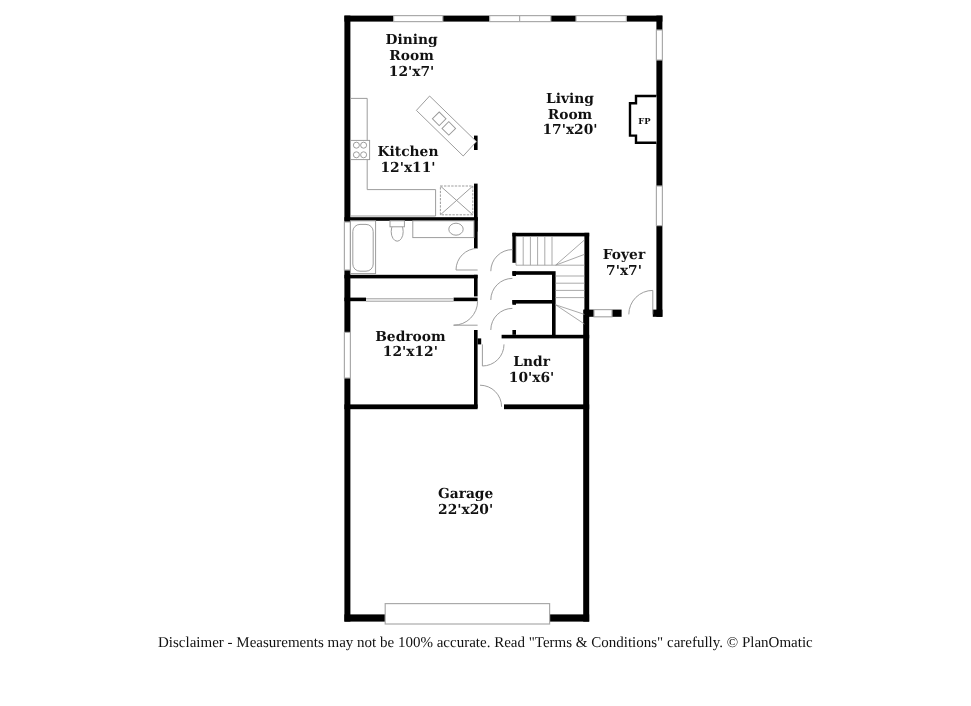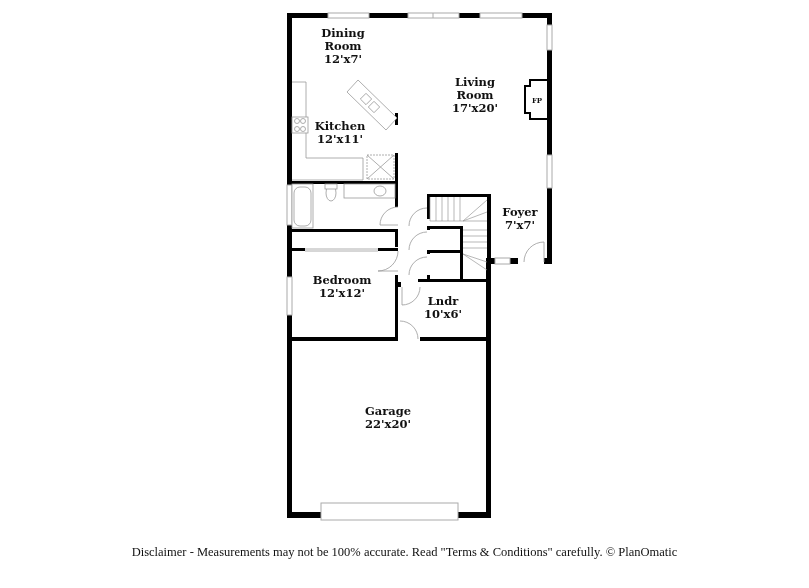--- a/index.html
+++ b/index.html
@@ -1,20 +1,20 @@
 <!DOCTYPE html>
 <html><head>
 <meta charset="utf-8">
 <style>
   html, body { margin: 0; padding: 0; background: #ffffff; }
   body { width: 809px; height: 588px; position: relative; overflow: hidden; font-family: "DejaVu Serif", serif; }
   #plan { position: absolute; left: 0; top: 0; width: 809px; height: 588px; }
   .room-label { font-family: "DejaVu Serif", serif; font-weight: bold; font-size: 11.5px; fill: #111; text-anchor: middle; }
   .fp-label { font-family: "DejaVu Serif", serif; font-weight: bold; font-size: 7px; fill: #111; text-anchor: middle; }
-  .disclaimer { position: absolute; left: 0; top: 545px; width: 809px; text-align: center; font-family: "Liberation Serif", serif; font-size: 12.5px; color: #111; }
+  .disclaimer { position: absolute; left: 0; top: 528px; width: 809px; text-align: center; font-family: "Liberation Serif", serif; font-size: 12.5px; color: #111; }
 </style>
 </head>
 <body>
 
 <svg id="plan" viewBox="0 0 809 588" xmlns="http://www.w3.org/2000/svg">
 
   <g fill="#000">
 
     <rect x="287" y="13" width="41" height="5"></rect>
     <rect x="369" y="13" width="39" height="5"></rect>

